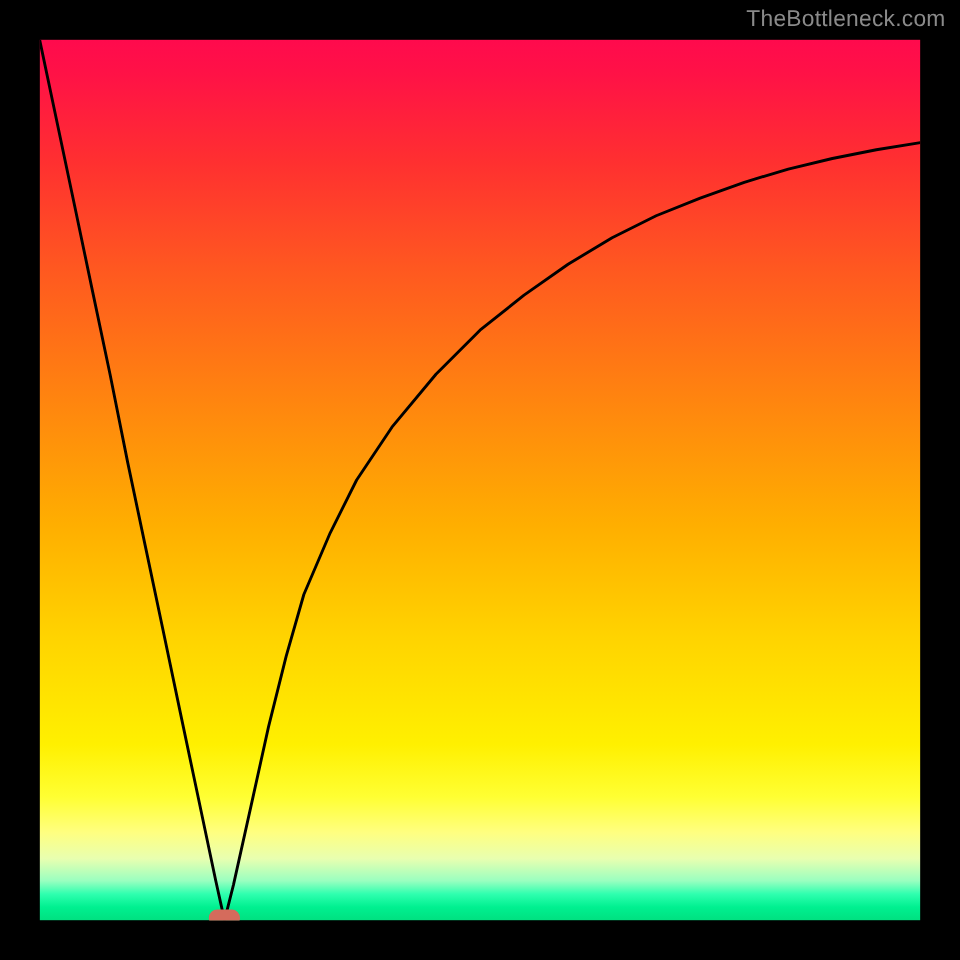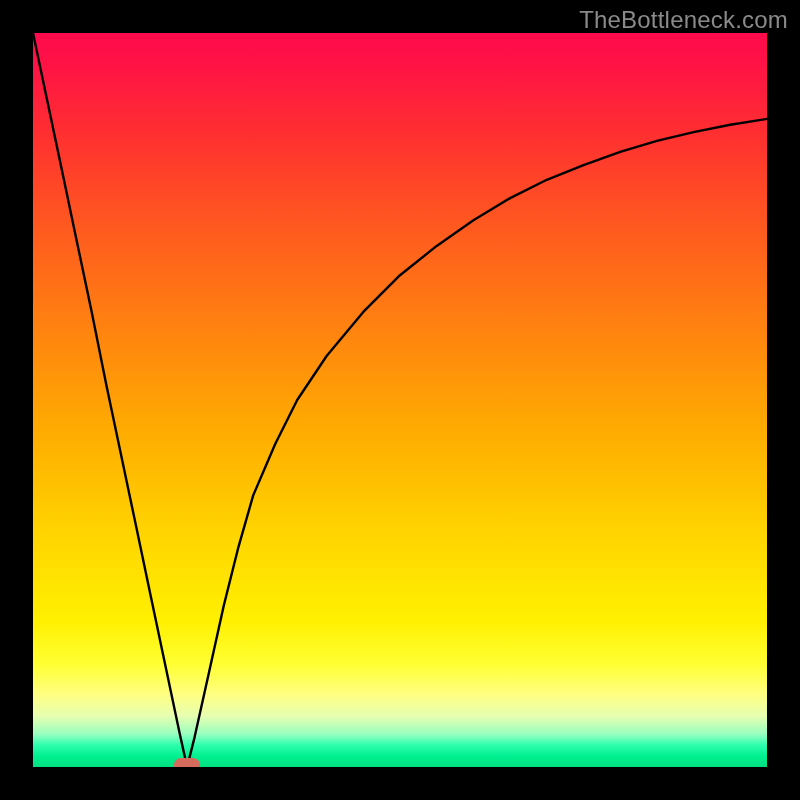--- a/index.html
+++ b/index.html
@@ -60,21 +60,21 @@
     height: 14px;
     border-radius: 7px;
     background: #d56b5c;
     transform: translate(-50%, -50%);
   }
   .watermark {
     position: absolute;
     top: 6px;
     right: 12px;
     color: #8a8a8a;
-    font-size: 24px;
+    font-size: 19px;
     font-weight: 500;
     letter-spacing: 0.2px;
   }
 </style>
 </head>
 <body>
 
 <div class="frame">
   <div class="plot">
     <div class="gradient"></div>

